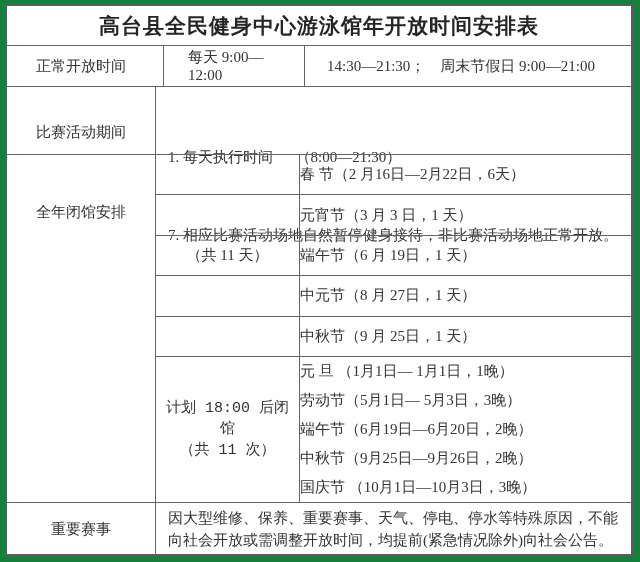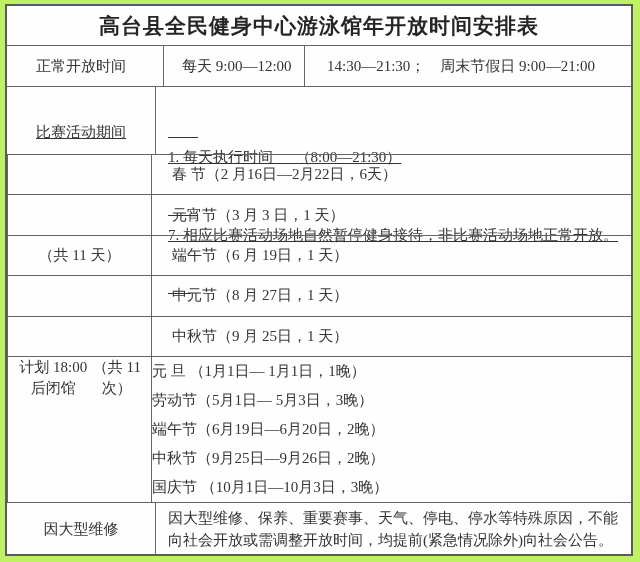--- a/index.html
+++ b/index.html
@@ -3,21 +3,21 @@
 <meta charset="utf-8">
 <style>
   * { box-sizing: border-box; margin: 0; padding: 0; }
   html, body {
     width: 640px; height: 562px;
     background: #ffffff;
     font-family: "Liberation Serif", "DejaVu Serif", serif;
     color: #343436;
     overflow: hidden;
   }
-  .sheet { position: relative; width: 640px; height: 562px; background:#bef264; }
+  .sheet { position: relative; width: 640px; height: 562px; background:#15803d; }
 
   .table {
     position: absolute; left: 5px; top: 4px;
     width: 628px; height: 552px;
     border: 2px solid #5c5c5e;
     background: #fefefe;
     display: flex; flex-direction: column;
     font-size: 15px;
   }
 
@@ -27,32 +27,32 @@
   
   .row-title {
     height: 39px; flex: 0 0 39px;
     display: flex; align-items: center; justify-content: center;
     font-size: 21px; font-weight: bold; letter-spacing: 1px; color: #252527;
   }
 
   
   .row { display: flex; }
   .row-normal { height: 41px; flex: 0 0 41px; gap: 8px; }
-  .row-comp   { height: 68px; flex: 0 0 68px; text-decoration: underline; }
+  .row-comp   { height: 68px; flex: 0 0 68px; }
   .row-main   { flex: 1 1 auto; }
   .row-temp   { height: 53px; flex: 0 0 53px; }
 
   .c-left {
     width: 148px; flex: 0 0 148px;
     display: flex; align-items: center; justify-content: center;
     text-align: center;
   }
   .c-normal-daily {
     width: 133px; flex: 0 0 133px;
-    display: flex; align-items: center; padding-left: 18px;
+    display: flex; align-items: center; padding-left: 24px;
     white-space: pre-wrap;
   }
   .c-normal-detail {
     flex: 1 1 auto;
     display: flex; align-items: center; padding-left: 22px;
     white-space: pre-wrap;
   }
   .c-comp-label { align-items: flex-end; padding-bottom: 12px; }
   .c-comp-body {
     flex: 1 1 auto; padding: 5px 10px 0 12px;
@@ -65,29 +65,29 @@
 
   .day-grid { height: 201px; flex: 0 0 201px; display: flex; flex-direction: column; }
   .day-row  { flex: 1 1 auto; display: flex; }
   .day-mid {
     width: 143px; flex: 0 0 143px;
     display: flex; align-items: center; justify-content: center;
     white-space: pre-wrap; text-align: center;
   }
   .day-holiday {
     flex: 1 1 auto;
-    display: flex; align-items: center; padding-left: 20px;
+    display: flex; align-items: center; padding-left: 0;
     white-space: pre-wrap;
   }
 
   .night-row { flex: 1 1 auto; display: flex; }
   .night-mid {
     width: 143px; flex: 0 0 143px;
-    display: flex; flex-direction: row; justify-content: center;
-    text-align: center; padding: 0 8px; line-height: 21px; white-space: pre-wrap;
+    display: flex; flex-direction: column; align-items: center; justify-content: center;
+    text-align: center; padding: 0 8px; line-height: 21px; white-space: pre-wrap; font-family: Liberation Mono, monospace;
   }
   .night-mid .count { }
   .night-holidays {
     flex: 1 1 auto;
     display: flex; flex-direction: column; justify-content: center;
     padding-left: 0; line-height: 29px; white-space: pre-wrap;
   }
 
   .c-temp-body {
     flex: 1 1 auto;
@@ -111,20 +111,21 @@
 
     <div class="row row-comp bline">
       <div class="c-left c-comp-label">比赛活动期间</div>
       <div class="c-comp-body vline">
         <div>1. 每天执行时间      （8:00—21:30）</div>
         <div>7. 相应比赛活动场地自然暂停健身接待，非比赛活动场地正常开放。</div>
       </div>
     </div>
 
     <div class="row row-main bline">
+      <div class="c-left c-annual-label">全年闭馆安排</div>
 
       <div class="annual-right vline">
 
         <div class="day-grid">
           <div class="day-row">
             <div class="day-mid"></div>
             <div class="day-holiday vline">春 节（2 月16日—2月22日，6天）</div>
           </div>
           <div class="day-row bline">
             <div class="day-mid"></div>
@@ -155,18 +156,18 @@
             <div>端午节（6月19日—6月20日，2晚）</div>
             <div>中秋节（9月25日—9月26日，2晚）</div>
             <div>国庆节 （10月1日—10月3日，3晚）</div>
           </div>
         </div>
 
       </div>
     </div>
 
     <div class="row row-temp bline">
-      <div class="c-left">因大型维修</div>
+      <div class="c-left">重要赛事</div>
       <div class="c-temp-body vline">因大型维修、保养、重要赛事、天气、停电、停水等特殊原因，不能向社会开放或需调整开放时间，均提前(紧急情况除外)向社会公告。</div>
     </div>
 
   </div>
 </div>
 
 </body></html>

